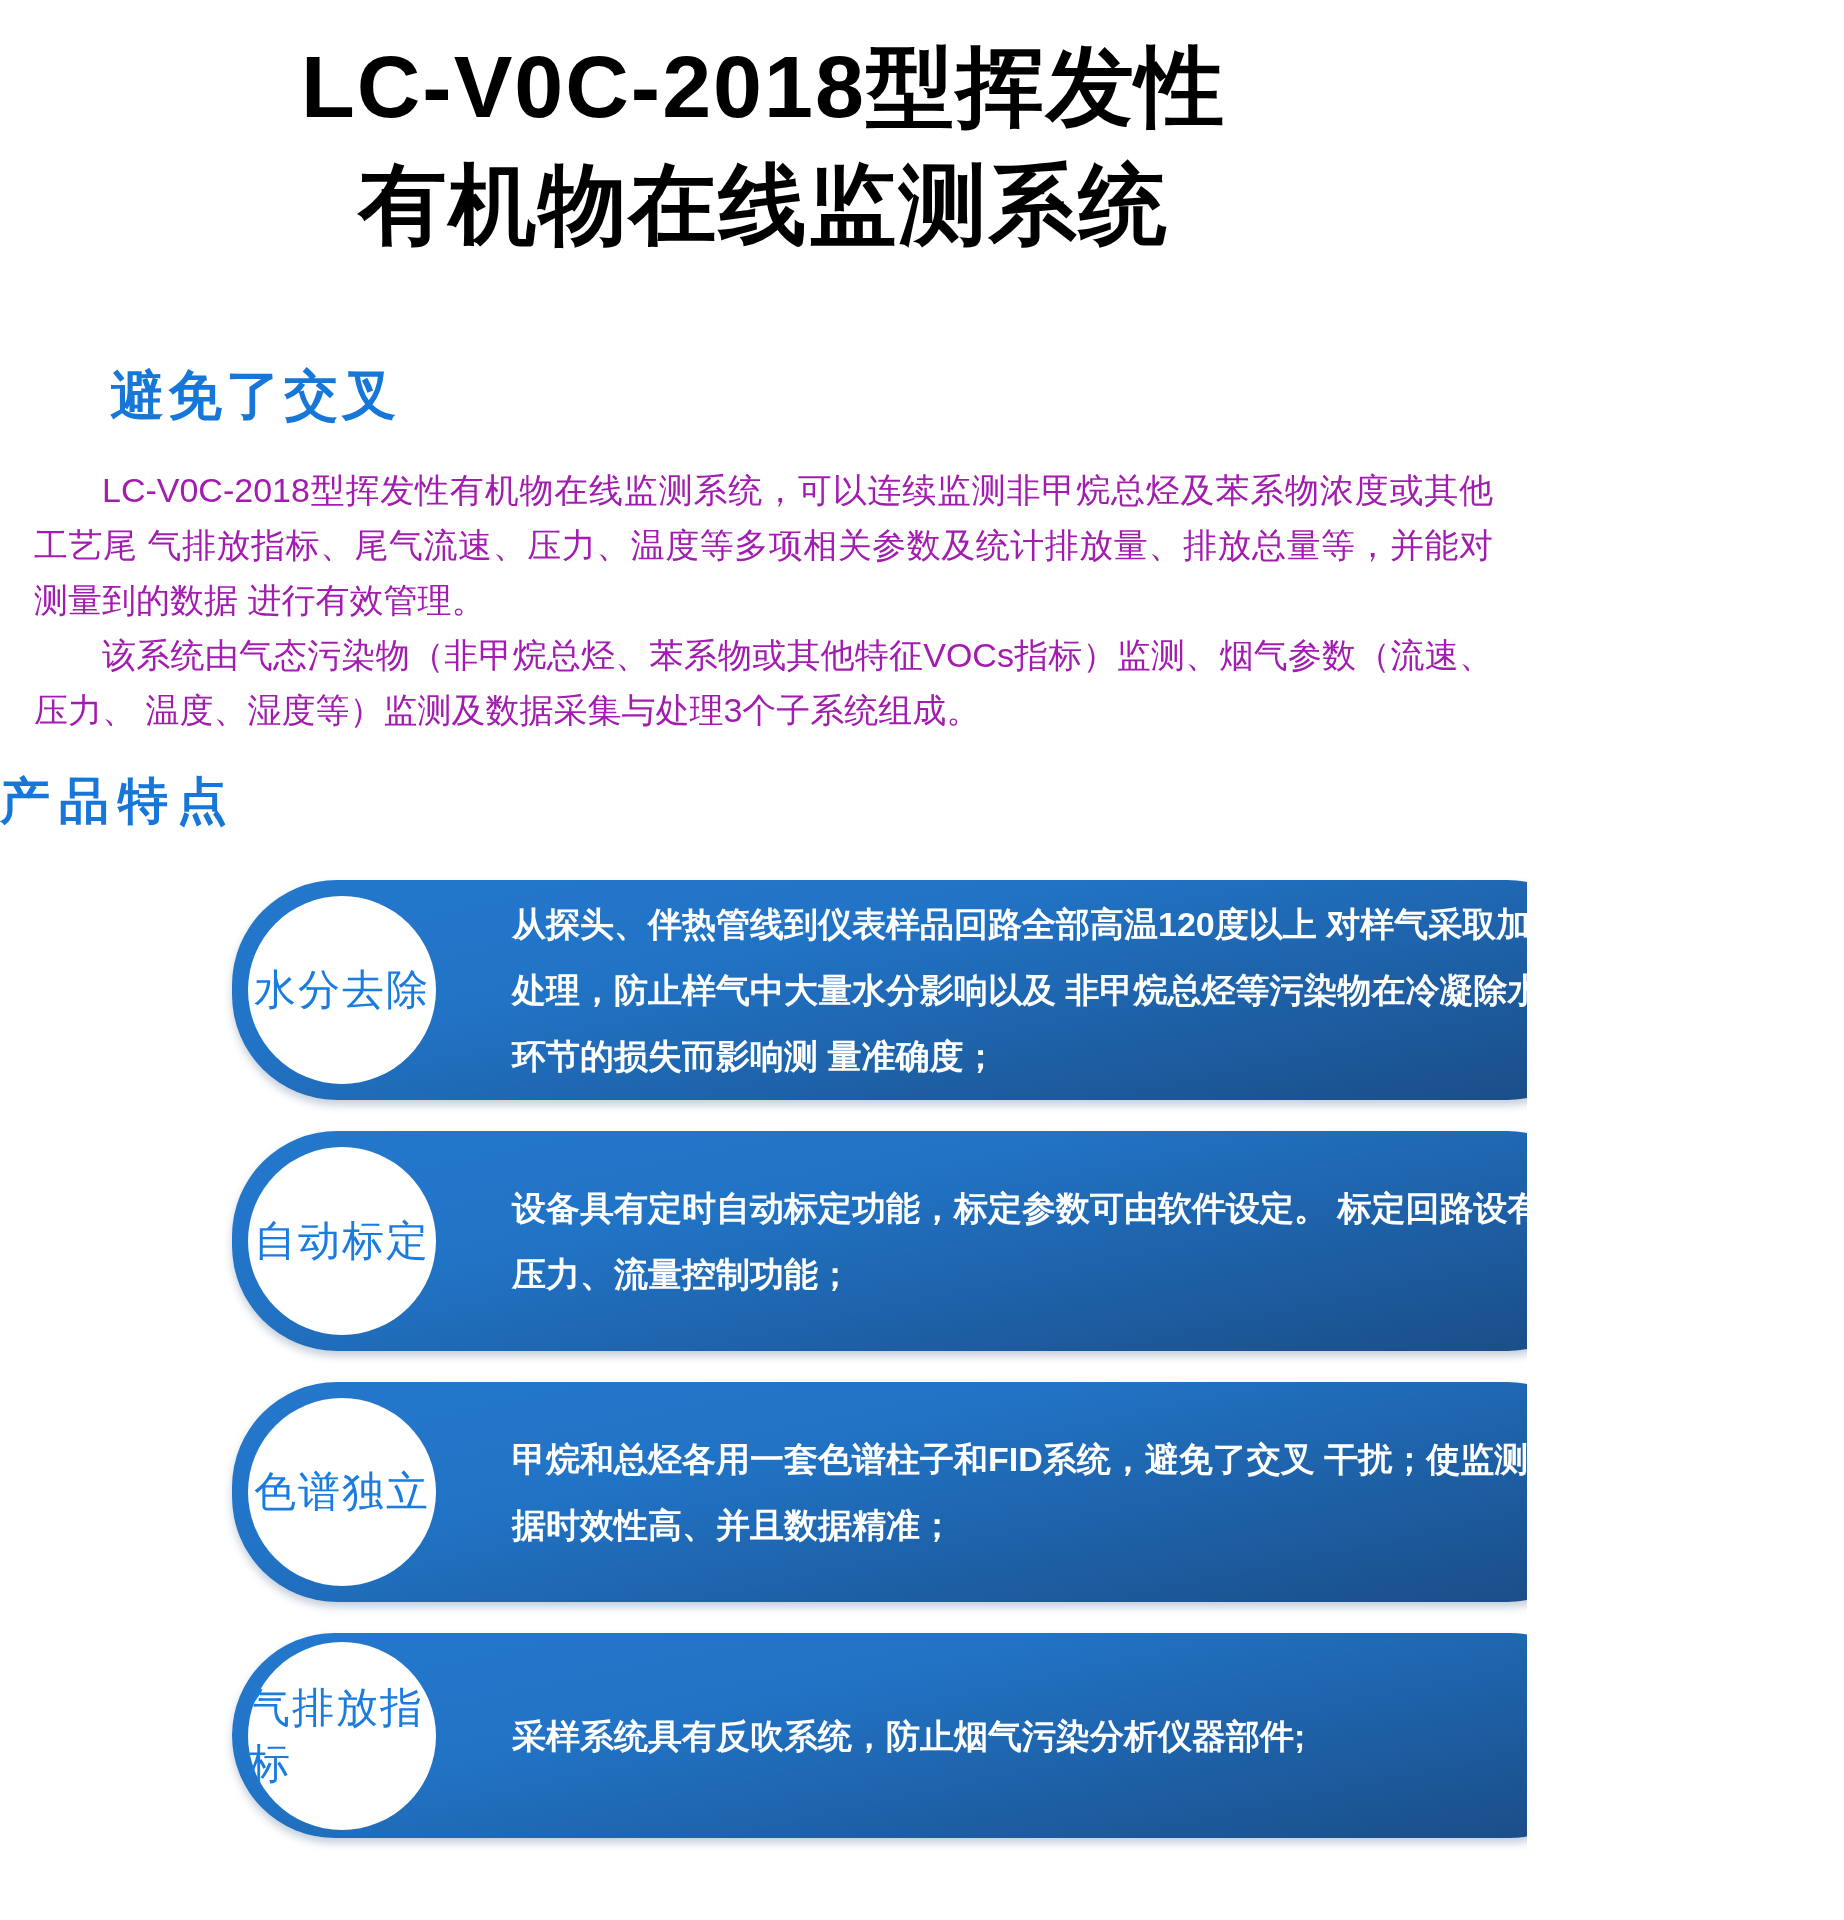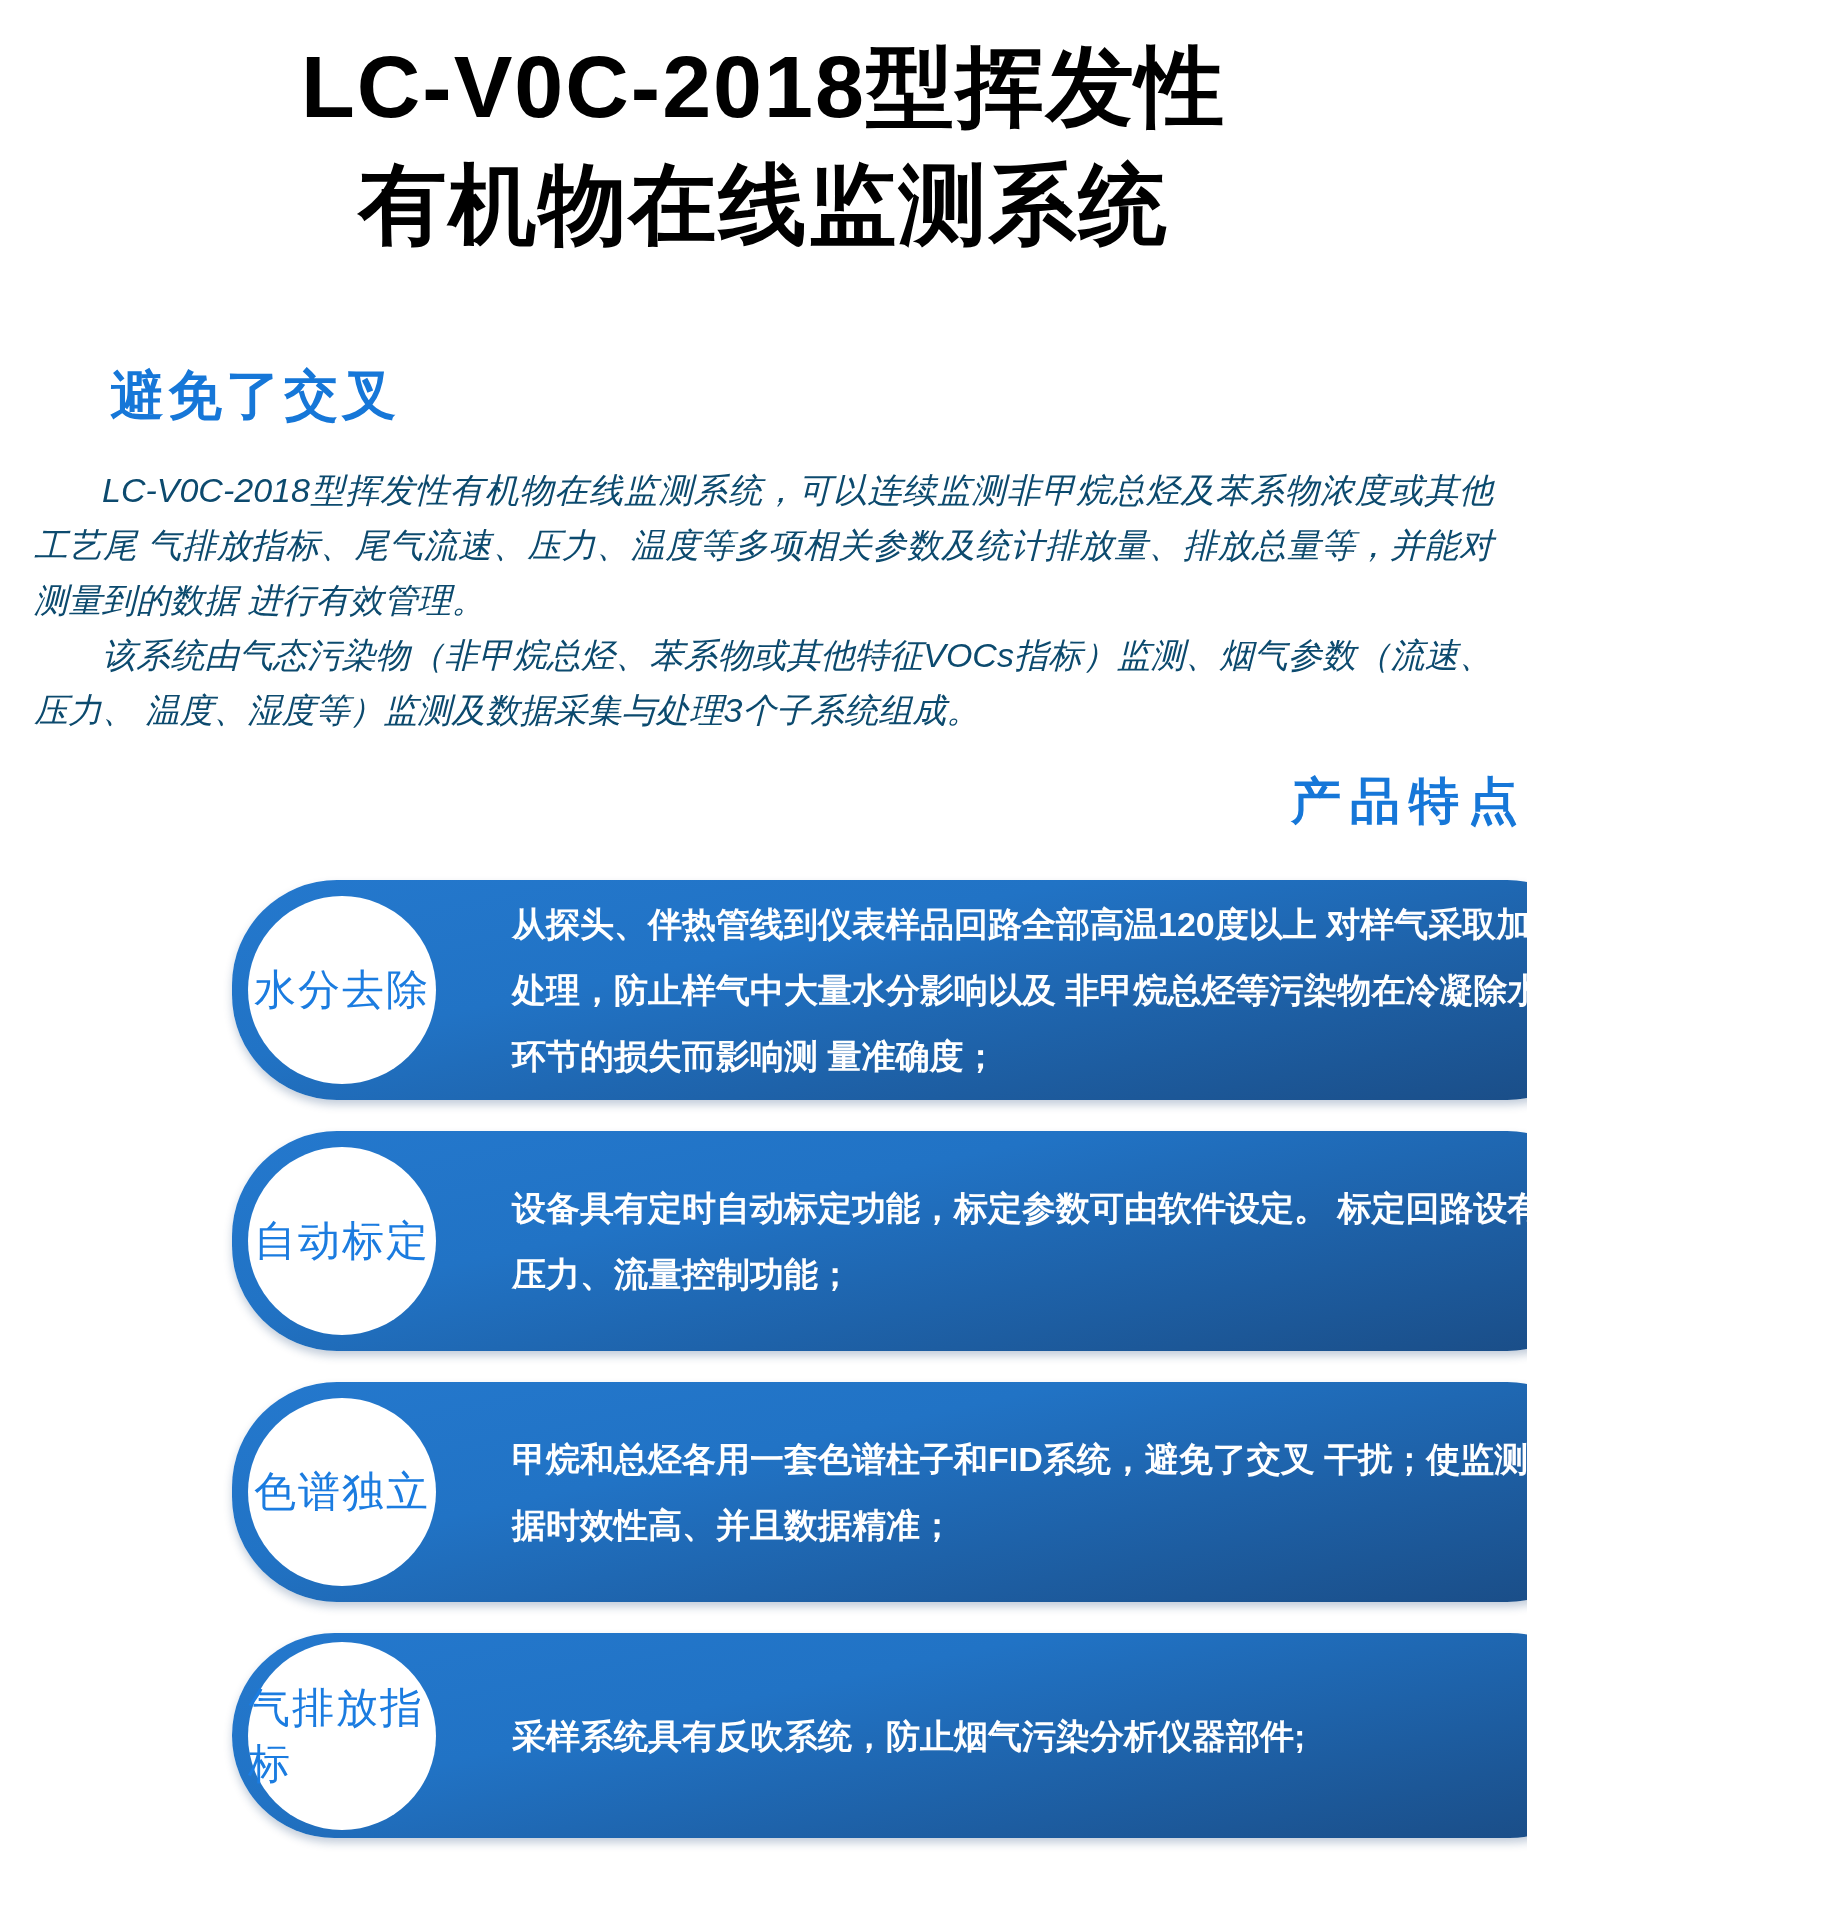--- a/index.html
+++ b/index.html
@@ -28,31 +28,30 @@
   
   .overview-heading {
     margin: 96px 0 0 110px;
     color: #1677d8;
     font-size: 54px;
     font-weight: 700;
     letter-spacing: 4px;
   }
   .features-heading {
     margin-top: 30px;
-    text-align: right;
+    text-align: left;
     color: #1677d8;
     font-size: 50px;
     font-weight: 700;
     letter-spacing: 9px;
   }
   
   .overview-body {
     margin: 30px 34px 0 34px;
-    color: #0c4a6e;
-    font-style: italic;
+    color: #a21caf;
   }
   .overview-body p {
     margin: 0;
     font-size: 34px;
     line-height: 55px;
     text-indent: 2em;
     text-align: justify;
   }
   
   .cards {

